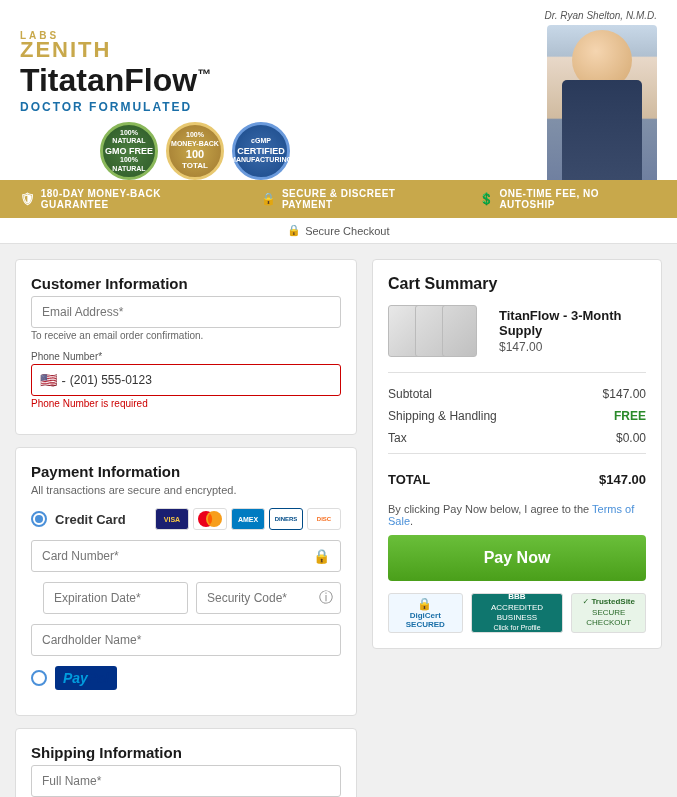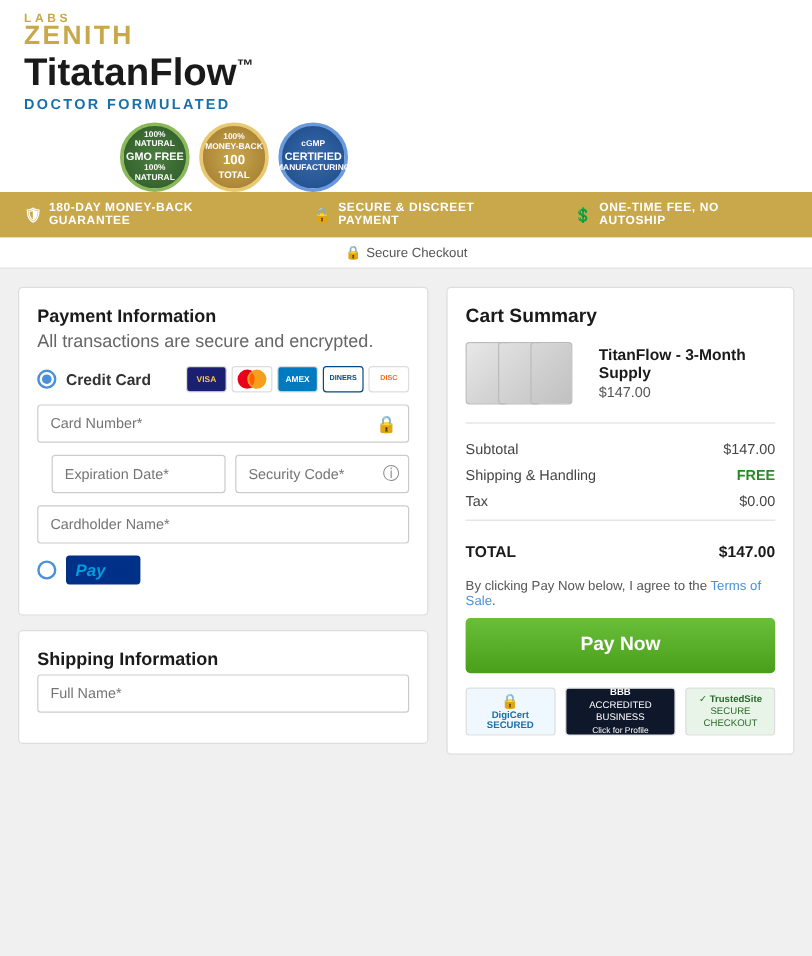--- a/index.html
+++ b/index.html
@@ -24,21 +24,21 @@
 
     .secure-checkout-bar { text-align: center; padding: 6px; background: white; border-bottom: 1px solid #e0e0e0; font-size: 11px; color: #555; display: flex; align-items: center; justify-content: center; gap: 4px; }
 
     .main-content { display: flex; gap: 15px; padding: 15px; max-width: 677px; }
 
     .left-col { flex: 1; display: flex; flex-direction: column; gap: 12px; }
     .right-col { width: 290px; flex-shrink: 0; }
 
     .section-box { background: white; border: 1px solid #ddd; border-radius: 4px; padding: 15px; }
     .section-title { font-size: 15px; font-weight: bold; color: #1a1a1a; margin-bottom: 4px; }
-    .section-subtitle { font-size: 15px; color: #666; margin-bottom: 12px; }
+    .section-subtitle { font-size: 11px; color: #666; margin-bottom: 12px; }
 
     .form-field { margin-bottom: 10px; position: relative; }
     .form-field input, .form-field select { width: 100%; border: 1px solid #ccc; border-radius: 3px; padding: 8px 10px; font-size: 12px; color: #333; outline: none; }
     .field-error { font-size: 10px; color: #cc0000; margin-top: 2px; }
     .email-hint { font-size: 10px; color: #666; margin-top: 2px; }
 
     .phone-field { display: flex; align-items: center; border: 1px solid #cc0000; border-radius: 3px; padding: 4px 8px; background: white; }
     .phone-field .flag { margin-right: 4px; font-size: 14px; }
     .phone-field .dash { margin-right: 4px; color: #333; }
     .phone-field input { border: none; outline: none; flex: 1; font-size: 12px; padding: 4px 0; }
@@ -78,21 +78,21 @@
     .free-text { color: #2a8a2a; font-weight: bold; }
 
     .terms-text { font-size: 11px; color: #555; margin: 12px 0 8px 0; }
     .terms-text a { color: #4a90d9; text-decoration: none; }
 
     .pay-now-btn { width: 100%; background: linear-gradient(180deg, #6abf3a 0%, #4a9f1a 100%); color: white; border: none; border-radius: 4px; padding: 14px; font-size: 16px; font-weight: bold; cursor: pointer; }
 
     .trust-badges { display: flex; justify-content: center; gap: 8px; margin-top: 12px; align-items: center; }
     .trust-badge { border: 1px solid #ddd; border-radius: 3px; padding: 4px 6px; font-size: 8px; color: #555; text-align: center; height: 40px; display: flex; align-items: center; justify-content: center; }
     .digicert-badge { background: #f0f8ff; color: #1a6fa8; font-weight: bold; width: 80px; }
-    .bbb-badge { background: #0f172a; color: white; width: 100px; }
+    .bbb-badge { background: #0f766e; color: white; width: 100px; }
     .trusted-site-badge { background: #e8f4e8; color: #2a6a2a; width: 80px; }
   </style>
 </head>
 <body>
 
 <div class="header">
   <div class="header-left">
     <div class="zenith-logo">
       <span>LABS</span>
       <span style="font-size:22px; letter-spacing:2px; display:block; margin-top:-4px;">ZENITH</span>
@@ -108,20 +108,27 @@
         <div>100%<br>NATURAL<br><span style="font-size:9px; font-weight:900;">GMO FREE</span><br>100%<br>NATURAL</div>
       </div>
       <div class="badge badge-gold">
         <div>100%<br>MONEY-BACK<br><span style="font-size:11px; font-weight:900;">100</span><br><span style="font-size:8px;">TOTAL</span></div>
       </div>
       <div class="badge badge-blue">
         <div>cGMP<br><span style="font-size:9px; font-weight:900;">CERTIFIED</span><br>MANUFACTURING</div>
       </div>
     </div>
   </div>
+  <div style="display:flex; flex-direction:column; align-items:flex-end; margin-left: 10px;">
+    <div style="font-size:10px; color:#555; font-style:italic; margin-bottom:4px;">Dr. Ryan Shelton, N.M.D.</div>
+    <div style="width:110px; height:155px; background: linear-gradient(180deg, #c8d8e8 0%, #b0c0d0 20%, #e8d8c8 21%, #d0bba0 60%, #8090a8 61%, #7080a0 100%); border-radius: 4px 4px 0 0; position:relative; overflow:hidden;">
+      <div style="position:absolute; top:5px; left:25px; width:60px; height:60px; background:radial-gradient(circle at 40% 35%, #f5d5b0, #d4a870); border-radius:50%;"></div>
+      <div style="position:absolute; top:55px; left:15px; width:80px; height:100px; background:linear-gradient(180deg, #2a3a5a 0%, #3a4a6a 100%); border-radius:5px 5px 0 0;"></div>
+    </div>
+  </div>
 </div>
 
 <div class="guarantee-bar">
   <div class="guarantee-item">
     <span class="guarantee-icon">🛡</span>
     <span>180-DAY MONEY-BACK GUARANTEE</span>
   </div>
   <div class="guarantee-item">
     <span class="guarantee-icon">🔒</span>
     <span>SECURE &amp; DISCREET PAYMENT</span>
@@ -134,20 +141,38 @@
 
 <div class="secure-checkout-bar">
   <span>🔒</span>
   <span>Secure Checkout</span>
 </div>
 
 <div class="main-content">
 
   <div class="left-col">
 
+    <div class="section-box">
+      <div class="section-title">Customer Information</div>
+
+      <div class="form-field">
+        <input type="email" placeholder="Email Address*" style="">
+        <div class="email-hint">To receive an email order confirmation.</div>
+      </div>
+
+      <div class="form-field">
+        <div style="font-size:10px; color:#555; margin-bottom:2px;">Phone Number*</div>
+        <div class="phone-field">
+          <span class="flag">🇺🇸</span>
+          <span class="dash">-</span>
+          <input type="tel" value="(201) 555-0123" style="border: none; outline: none; font-size: 12px; flex: 1 1 0%;">
+        </div>
+        <div class="field-error">Phone Number is required</div>
+      </div>
+    </div>
 
     <div class="section-box">
       <div class="section-title">Payment Information</div>
       <div class="section-subtitle">All transactions are secure and encrypted.</div>
 
       <div class="payment-option">
         <div class="radio-btn selected"></div>
         <span class="payment-label">Credit Card</span>
         <div class="card-icons">
           <div class="card-icon card-visa">VISA</div>

